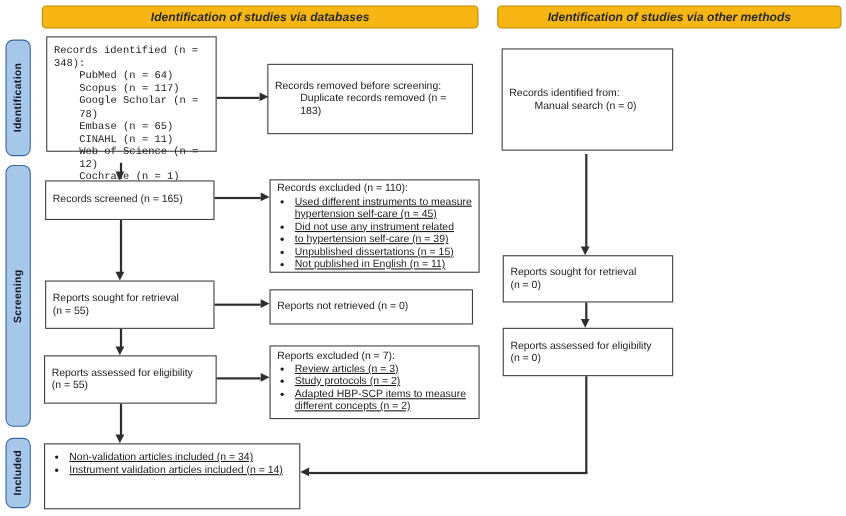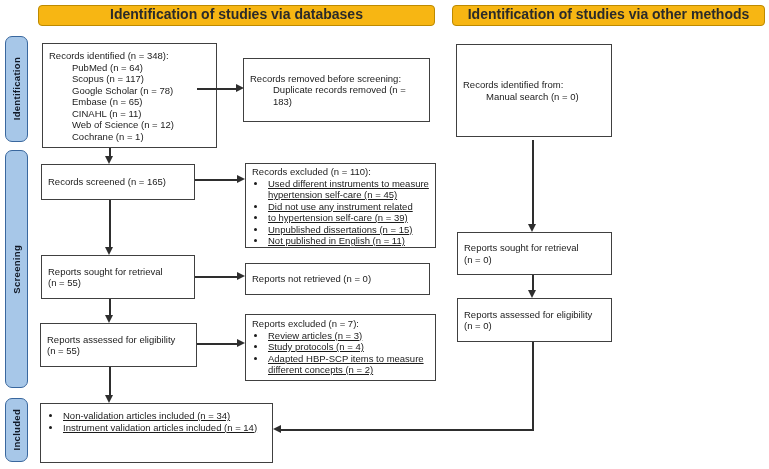--- a/index.html
+++ b/index.html
@@ -23,26 +23,27 @@
     overflow: hidden;
   }
 
   
   .col-header {
     position: absolute;
     background: var(--header_bg);
     border: 1.5px solid var(--header_border);
     border-radius: 4px;
     display: flex;
-    align-items: flex-start;
+    align-items: center;
     justify-content: center;
     font-weight: bold;
-    font-size: 14px;
+    font-size: 11px;
     color: #2A2A2A;
     height: 21px;
+    font-style: italic;
   }
   #hdr-db    { left: 38px;  top: 5px; width: 397px; }
   #hdr-other { left: 452px; top: 5px; width: 313px; }
 
   
   .stage {
     position: absolute;
     left: 5px;
     width: 23px;
     background: var(--sidebar_bg);
@@ -74,21 +75,21 @@
     line-height: 11.5px;
     padding: 4px 6px;
     color: var(--text);
   }
   .box.vcenter { display: flex; flex-direction: column; justify-content: center; }
   .box ul { margin: 0; }
   ul.plain   { list-style: none; padding-left: 23px; }
   ul.bullets { list-style: disc; padding-left: 15px; text-decoration: underline; }
   ul.bullets li { padding-left: 1px; }
 
-  #box-records-identified        { left: 42px;  top: 43px;  width: 175px; height: 105px; padding-top: 6px; }
+  #box-records-identified        { left: 42px;  top: 33px;  width: 155px; height: 105px; padding-top: 6px; font-family: Liberation Mono, monospace; }
   #box-records-removed           { left: 243px; top: 58px;  width: 187px; height: 64px; }
   #box-records-screened          { left: 41px;  top: 164px; width: 154px; height: 36px; }
   #box-records-excluded          { left: 245px; top: 163px; width: 191px; height: 85px; padding-top: 2px; }
   #box-reports-sought            { left: 41px;  top: 255px; width: 154px; height: 44px; }
   #box-reports-not-retrieved     { left: 245px; top: 263px; width: 185px; height: 32px; }
   #box-reports-assessed          { left: 40px;  top: 323px; width: 157px; height: 44px; }
   #box-reports-excluded          { left: 245px; top: 314px; width: 191px; height: 67px; padding-top: 3px; }
   #box-studies-included          { left: 40px;  top: 403px; width: 233px; height: 60px; padding-top: 6px; padding-right: 3px; }
   #box-records-identified-other  { left: 456px; top: 44px;  width: 156px; height: 93px; }
   #box-reports-sought-other      { left: 457px; top: 232px; width: 155px; height: 43px; }
@@ -170,21 +171,21 @@
 
   <div class="box vcenter" id="box-reports-assessed">
     <div>Reports assessed for eligibility</div>
     <div>(n = 55)</div>
   </div>
 
   <div class="box" id="box-reports-excluded">
     <div>Reports excluded (n = 7):</div>
     <ul class="bullets">
         <li>Review articles (n = 3)</li>
-        <li>Study protocols (n = 4)</li>
+        <li>Study protocols (n = 2)</li>
         <li>Adapted HBP-SCP items to measure different concepts (n = 2)</li>
       </ul>
   </div>
 
   <div class="box" id="box-studies-included">
     <ul class="bullets">
         <li>Non-validation articles included (n = 34)</li>
         <li>Instrument validation articles included (n = 14)</li>
       </ul>
   </div>

